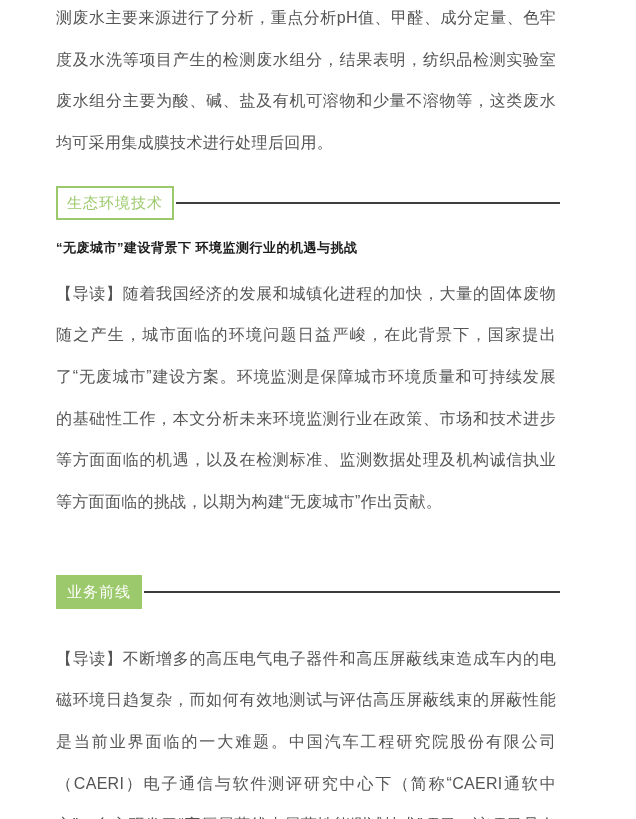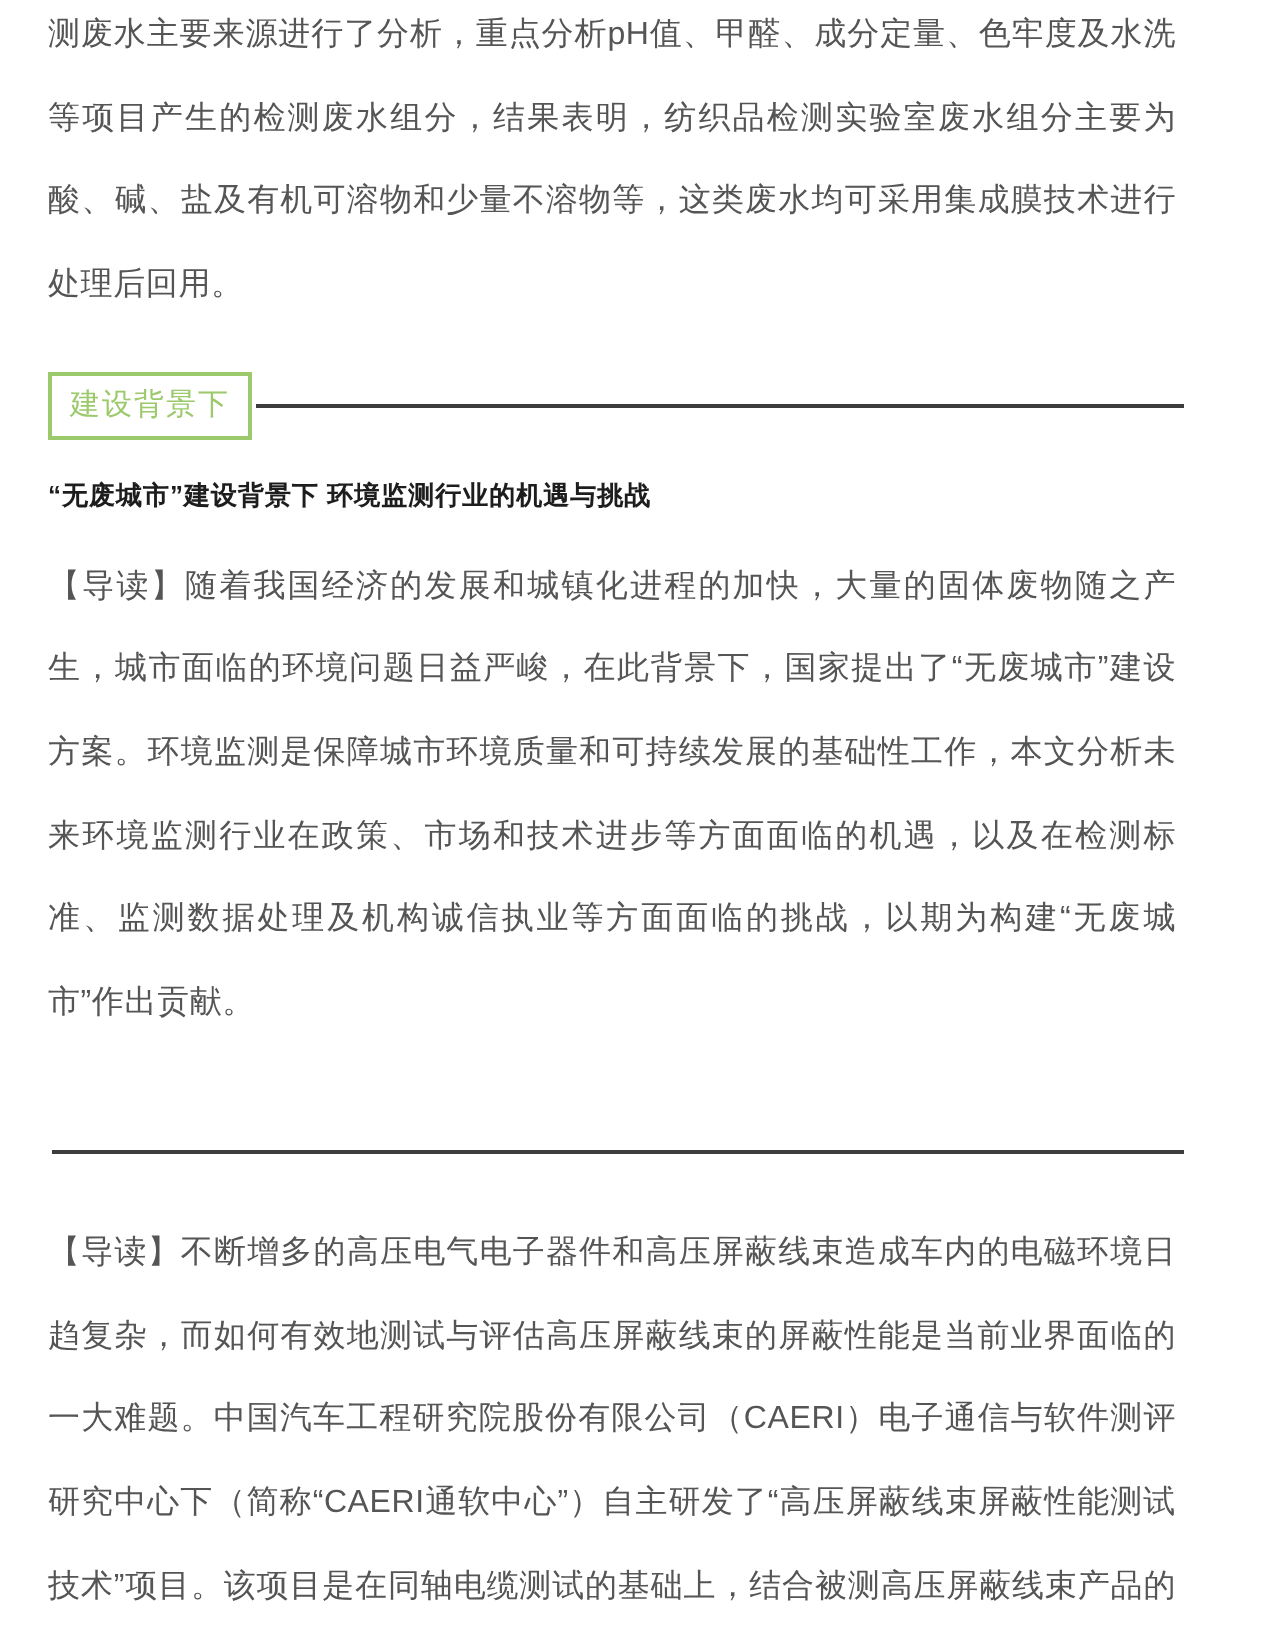--- a/index.html
+++ b/index.html
@@ -6,21 +6,21 @@
   html, body { background: #ffffff; }
   body {
     width: 636px;
     height: 819px;
     overflow: hidden;
     font-family: "Liberation Sans", "DejaVu Sans", sans-serif;
   }
   .page {
     width: 612px;
     height: 819px;
-    padding: 0 24px;
+    padding: 0 56px;
     background: var(--bg, #ffffff);
     overflow: hidden;
   }
   .body-text {
     font-size: 16px;
     line-height: 2.6;
     color: var(--body, #555555);
     text-align: justify;
     letter-spacing: 0.3px;
   }
@@ -71,27 +71,28 @@
 </style>
 </head>
 <body>
 
 <div class="page">
 
   <p class="body-text intro-paragraph">测废水主要来源进行了分析，重点分析pH值、甲醛、成分定量、色牢度及水洗等项目产生的检测废水组分，结果表明，纺织品检测实验室废水组分主要为酸、碱、盐及有机可溶物和少量不溶物等，这类废水均可采用集成膜技术进行处理后回用。</p>
 
   <section>
     <div class="tag-row tag-row-1">
-      <span class="tag tag-outline">建设背景下</span>
+      <span class="tag tag-outline">生态环境技术</span>
       <span class="rule"></span>
     </div>
     <h2 class="section-title">“无废城市”建设背景下 环境监测行业的机遇与挑战</h2>
     <p class="body-text section-body-1">【导读】随着我国经济的发展和城镇化进程的加快，大量的固体废物随之产生，城市面临的环境问题日益严峻，在此背景下，国家提出了“无废城市”建设方案。环境监测是保障城市环境质量和可持续发展的基础性工作，本文分析未来环境监测行业在政策、市场和技术进步等方面面临的机遇，以及在检测标准、监测数据处理及机构诚信执业等方面面临的挑战，以期为构建“无废城市”作出贡献。</p>
   </section>
 
   <section>
     <div class="tag-row tag-row-2">
+      <span class="tag tag-solid">业务前线</span>
       <span class="rule"></span>
     </div>
     <p class="body-text section-body-2">【导读】不断增多的高压电气电子器件和高压屏蔽线束造成车内的电磁环境日趋复杂，而如何有效地测试与评估高压屏蔽线束的屏蔽性能是当前业界面临的一大难题。中国汽车工程研究院股份有限公司（CAERI）电子通信与软件测评研究中心下（简称“CAERI通软中心”）自主研发了“高压屏蔽线束屏蔽性能测试技术”项目。该项目是在同轴电缆测试的基础上，结合被测高压屏蔽线束产品的特点及业务需求。CAERI通软中心牵头制定的T/CSAE-189-2021屏蔽性能团体测试标准，填补了行业高压屏蔽线束屏蔽性能测试领域的空白，提出</p>
   </section>
 
 </div>
 
 </body></html>

